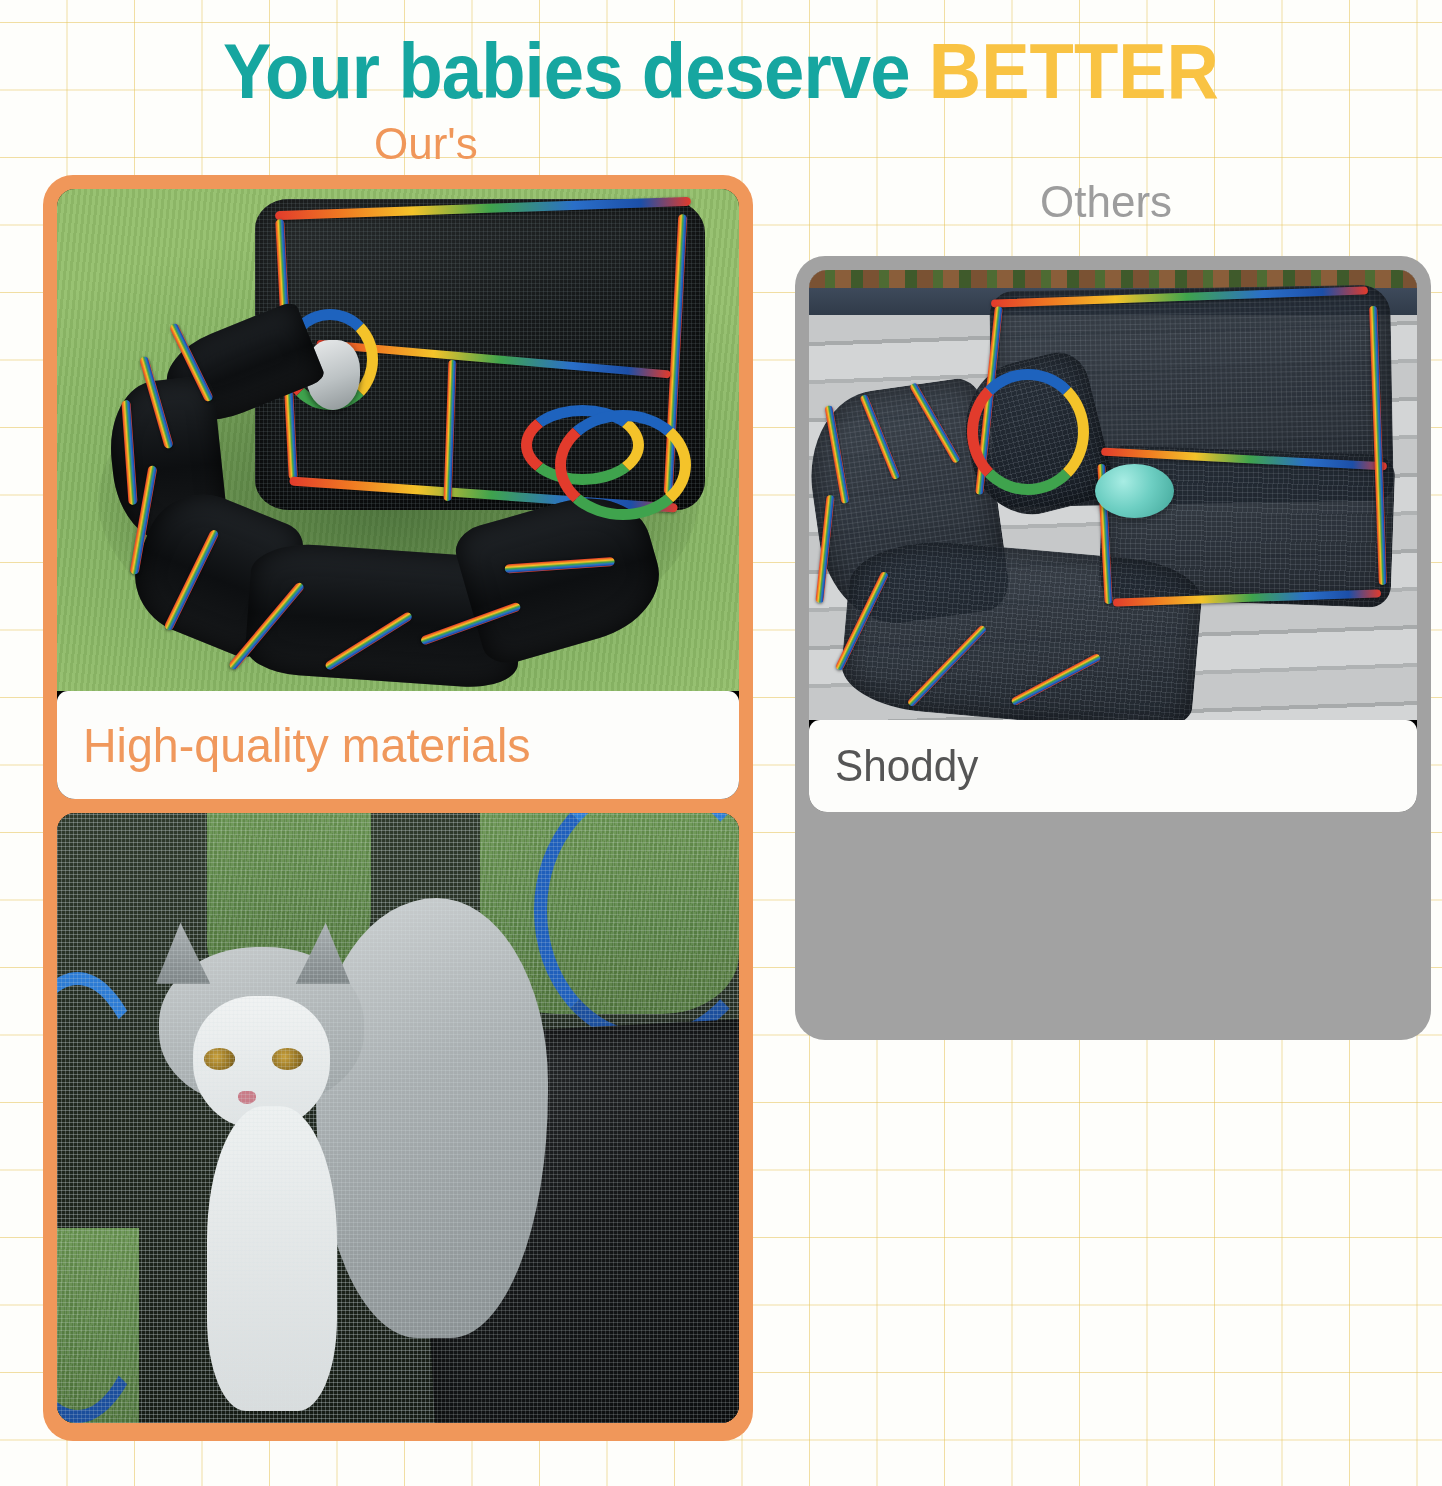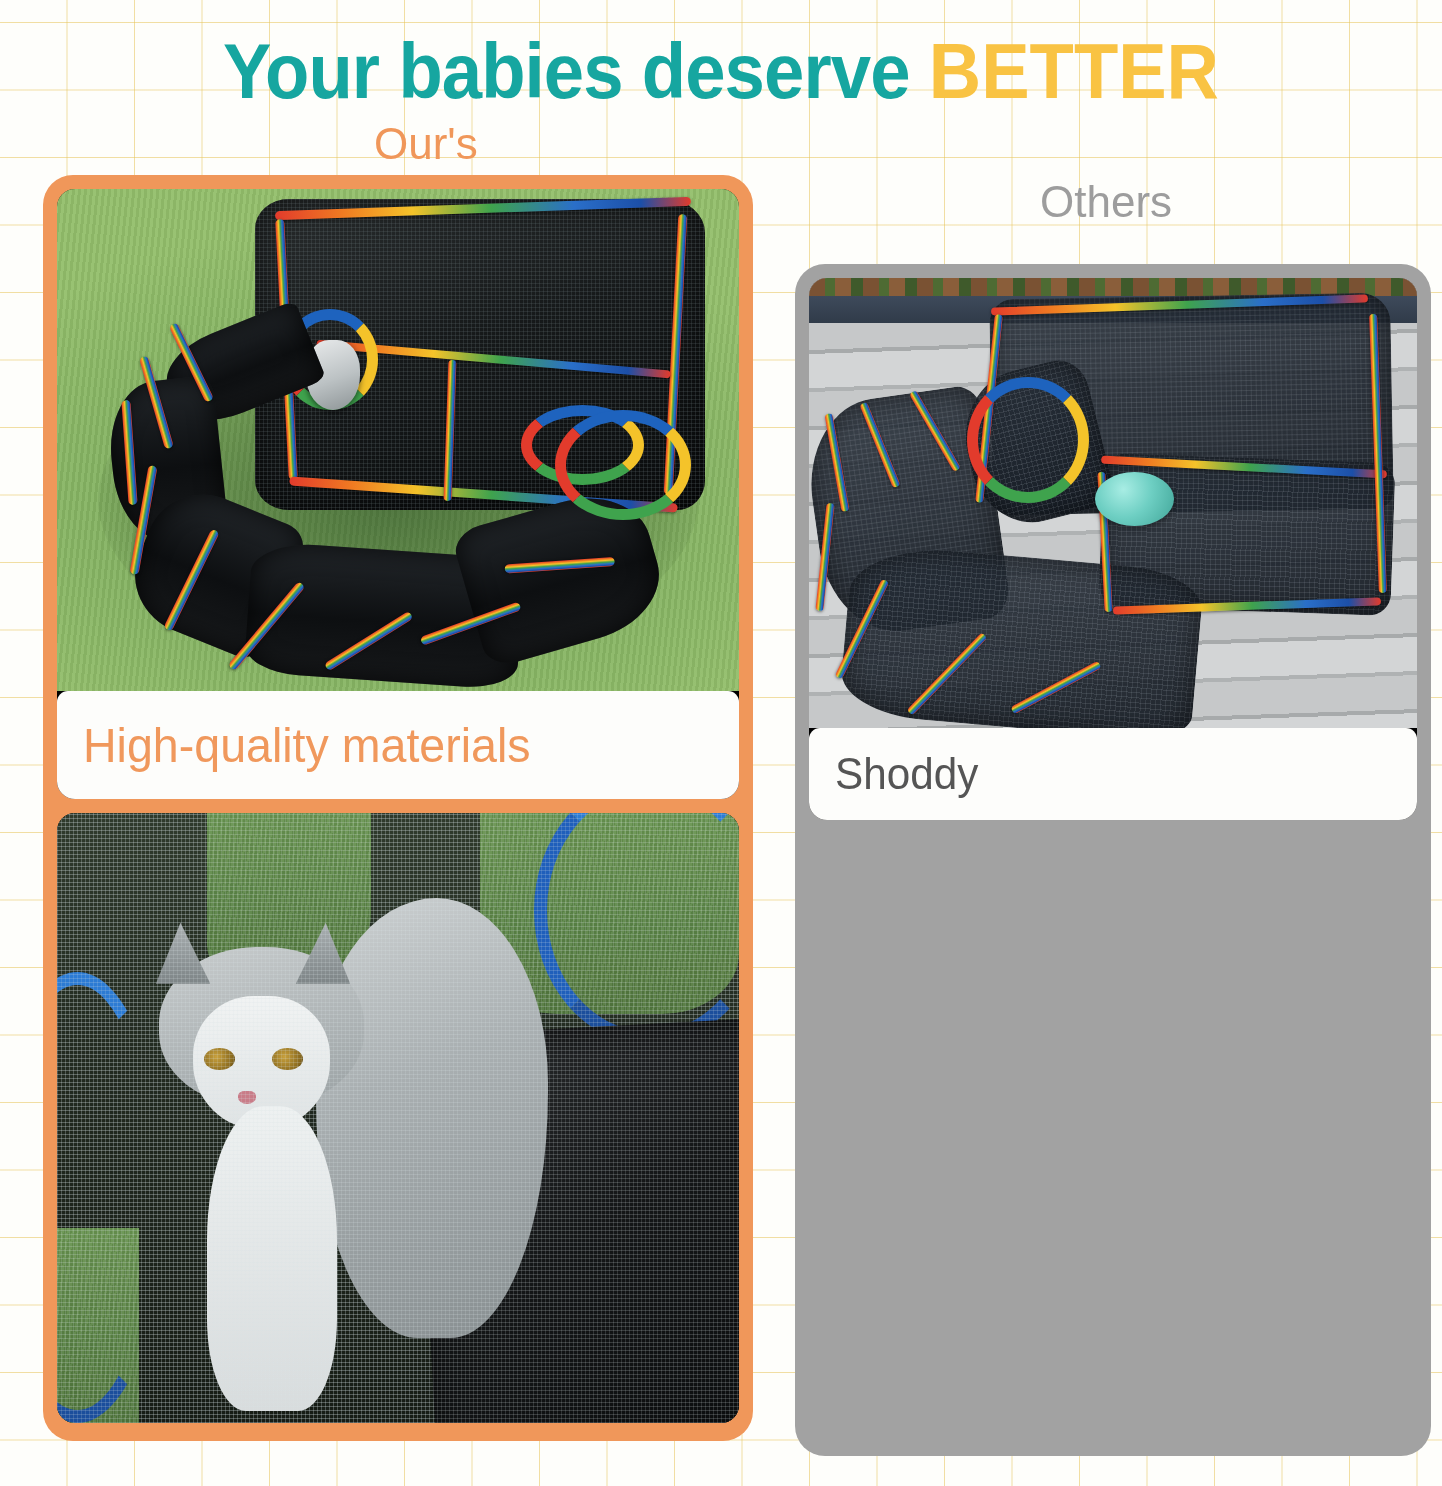--- a/index.html
+++ b/index.html
@@ -57,22 +57,22 @@
     flex-direction:column;
     gap:14px;
     padding:14px;
   }
   #panel-ours {
     left:43px; top:175px;
     width:710px; height:1266px;
     background:#F0975A;
   }
   #panel-others {
-    left:795px; top:264px;
-    width:636px; height:1192px;
+    left:795px; top:256px;
+    width:636px; height:784px;
     background:#A2A2A2;
   }
 
   
   .card {
     position:relative;
     flex:1 1 auto;
     border-radius:18px;
     overflow:hidden;
     background:#000;

